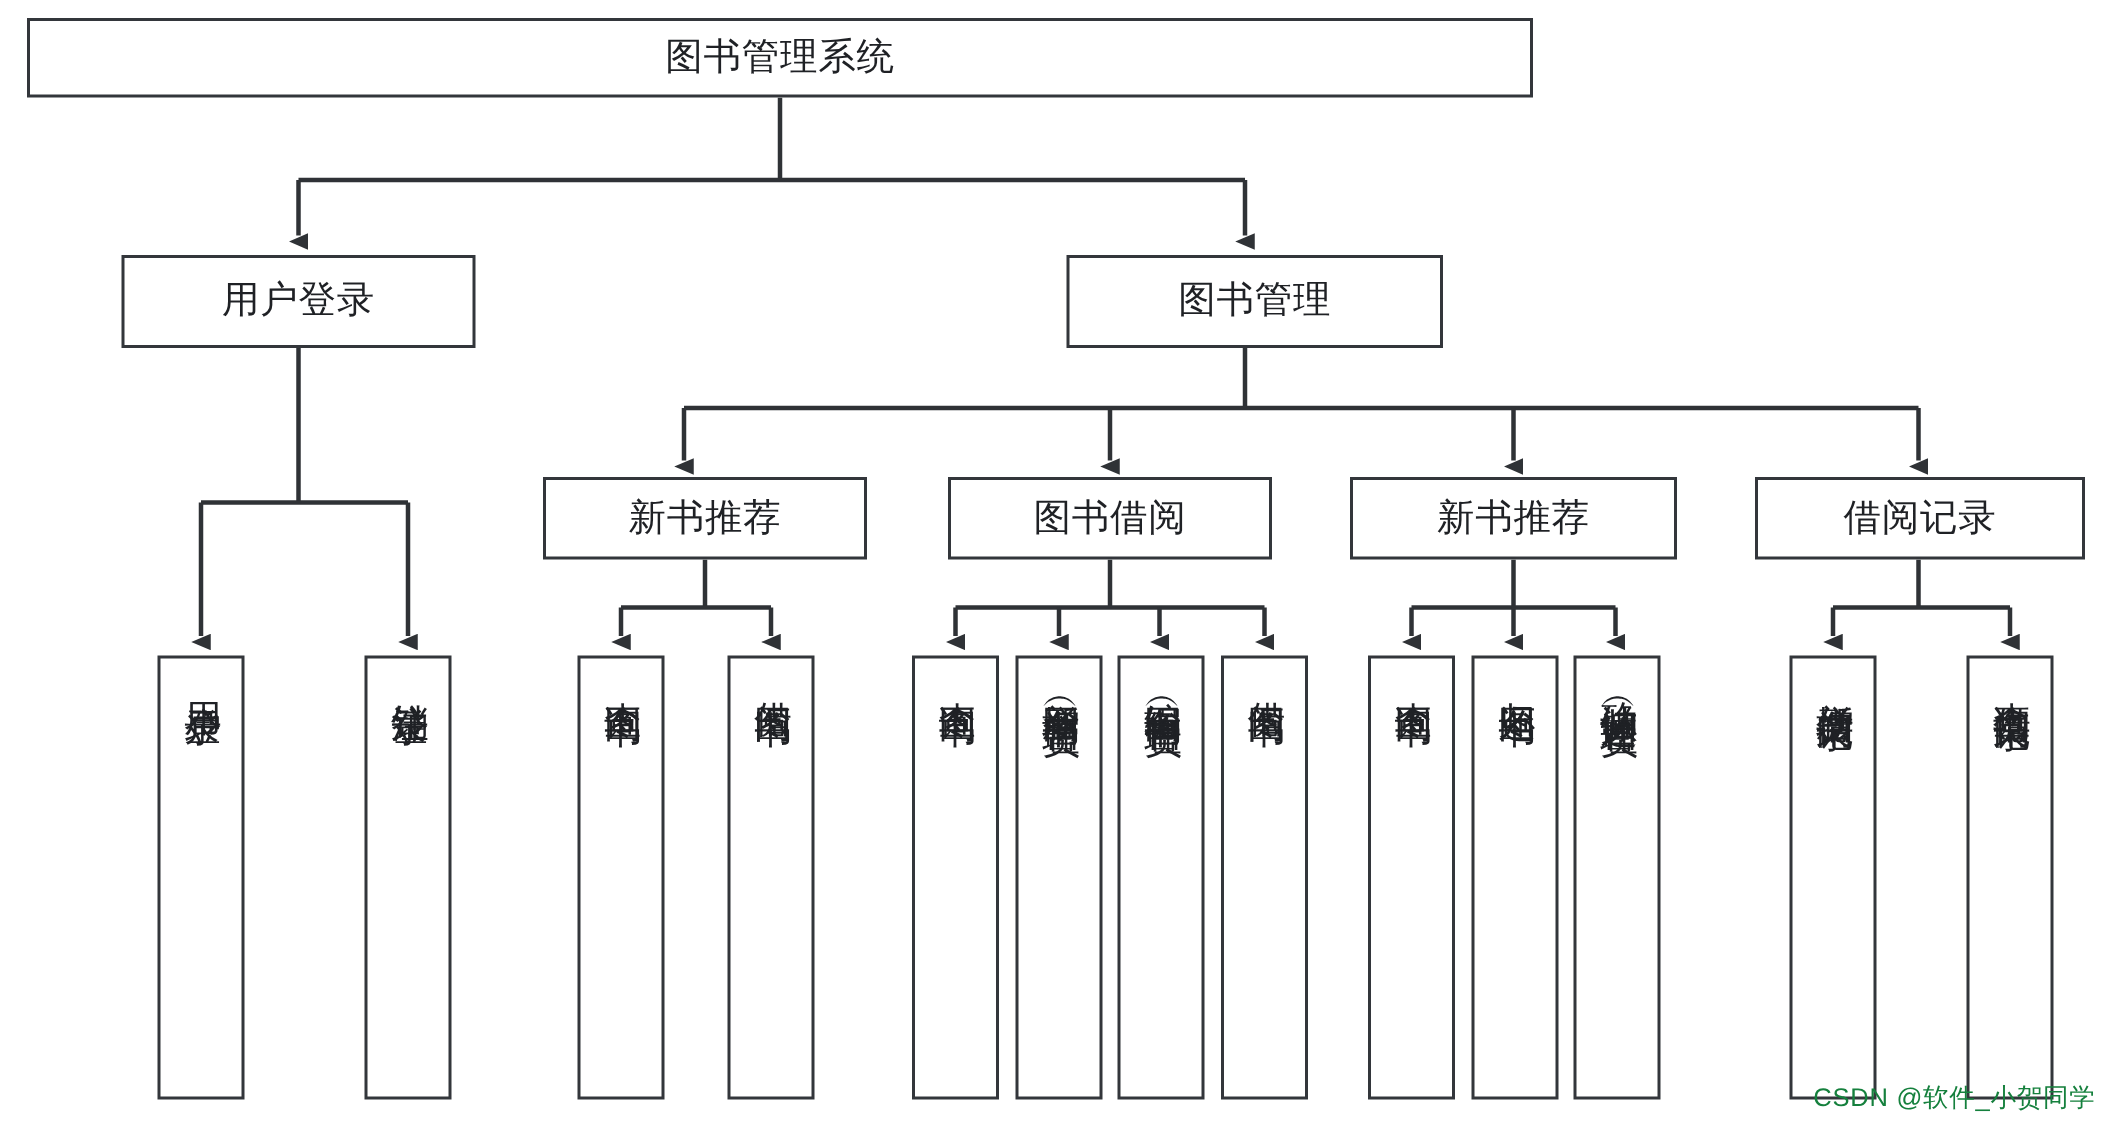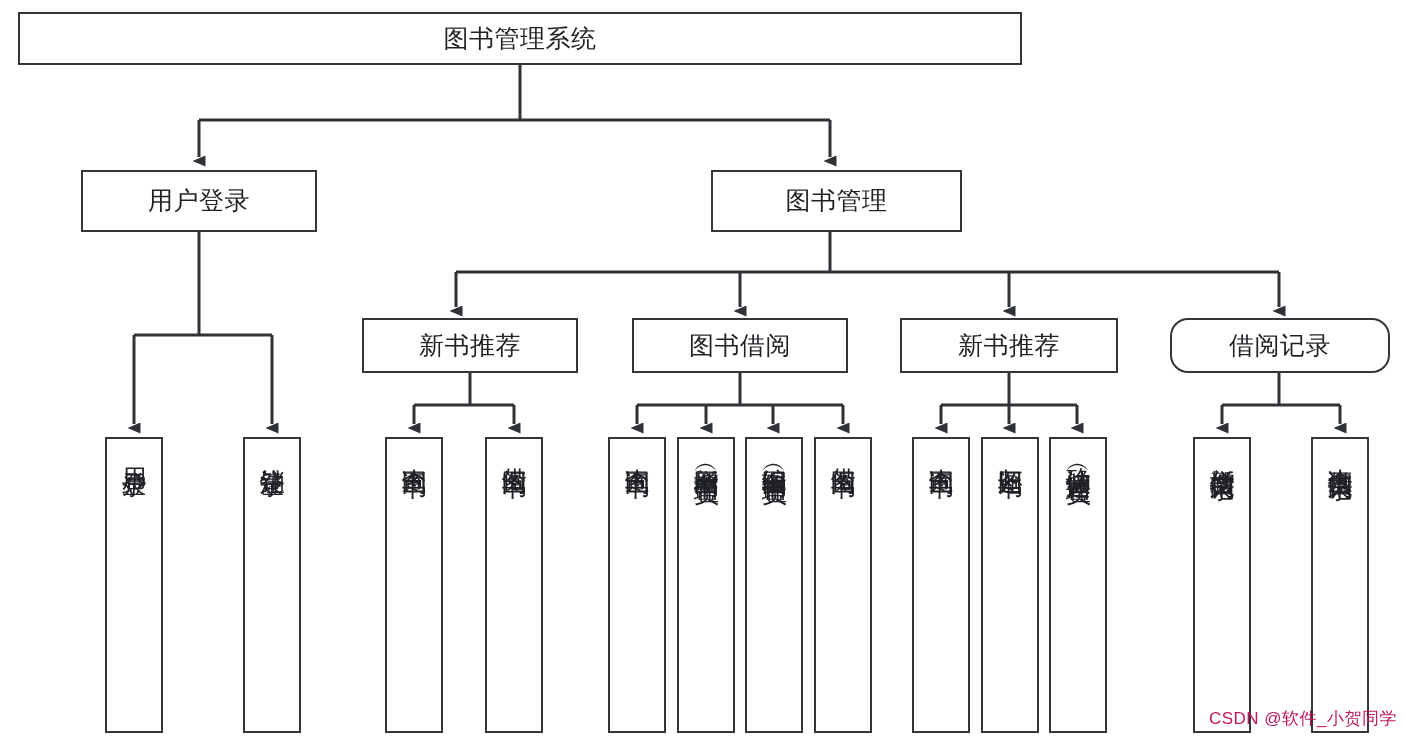--- a/index.html
+++ b/index.html
@@ -58,23 +58,23 @@
     text-orientation:upright;
     font-size:25px;
     line-height:1.02;
     letter-spacing:2px;
     max-height:276px;
   }
   
   #watermark{
     position:absolute;
     right:8px;
-    bottom:17px;
+    bottom:4px;
     font-size:17px;
-    color:#be185d;
+    color:#15803d;
     z-index:5;
     white-space:nowrap;
     letter-spacing:0.5px;
   }
 </style>
 </head>
 <body>
 
 <div id="canvas">
 
@@ -145,21 +145,21 @@
   </div>
 
   <div class="node h" style="left:632px;top:318px;width:216px;height:55px;">
     <span class="label">图书借阅</span>
   </div>
 
   <div class="node h" style="left:900px;top:318px;width:218px;height:55px;">
     <span class="label">新书推荐</span>
   </div>
 
-  <div class="node h" style="left:1170px;top:318px;width:220px;height:55px;border-radius:18px;">
+  <div class="node h" style="left:1170px;top:318px;width:220px;height:55px;">
     <span class="label">借阅记录</span>
   </div>
 
   <div class="node v" style="left:105px;top:437px;width:58px;height:296px;">
     <span class="label">用户登录</span>
   </div>
 
   <div class="node v" style="left:243px;top:437px;width:58px;height:296px;">
     <span class="label">注销登录</span>
   </div>

